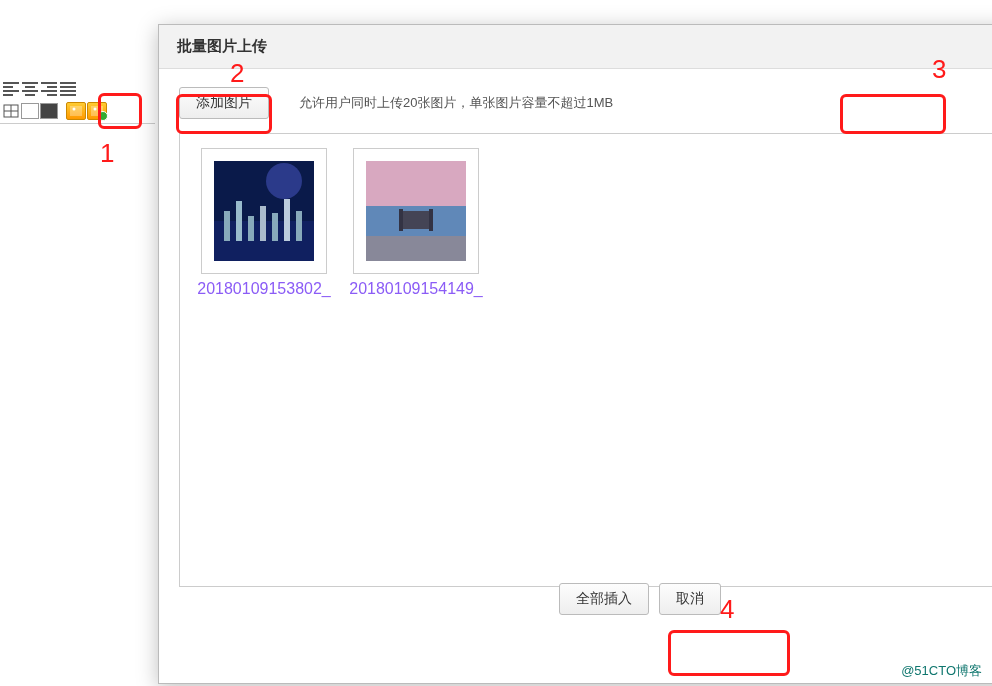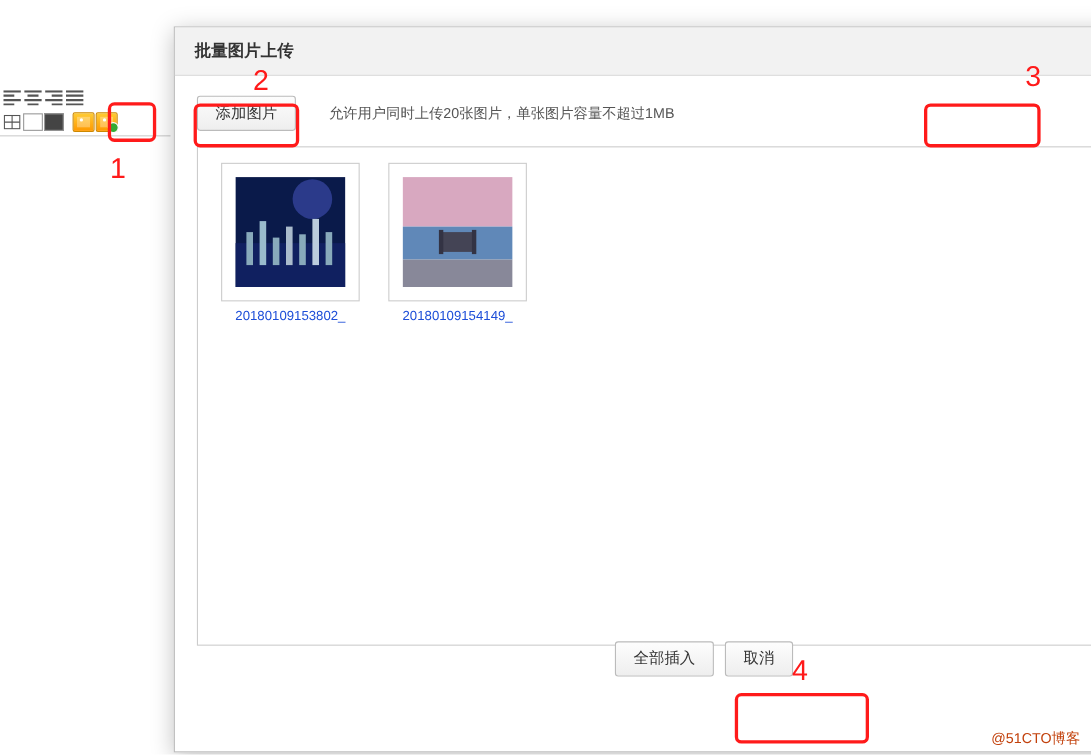--- a/index.html
+++ b/index.html
@@ -124,22 +124,22 @@
     width: 126px;
     height: 126px;
     border: 1px solid #ccc;
     background:#fff;
     display:flex;align-items:center;justify-content:center;
     margin: 0 auto 6px auto;
     overflow:hidden;
   }
   .thumb-box svg { width: 100px; height: 100px; }
   .thumb-name {
-    font-size: 12px;
-    color: #1d4ed8;
+    font-size: 16px;
+    color: #8b5cf6;
     white-space: nowrap;
     overflow:hidden;
   }
 
   .dialog-footer {
     position:absolute;
     bottom: 0; left:0; right:0;
     display:flex;
     justify-content:center;
     gap: 10px;
@@ -157,21 +157,21 @@
     position:absolute;
     color:#ff1a1a;
     font-size: 26px;
     font-weight: 500;
     pointer-events:none;
   }
 
   .watermark {
     position:absolute;
     bottom:6px; right:10px;
-    color:#c2410c;
+    color:#0f766e;
     font-size:13px;
   }
 </style>
 </head>
 <body>
 
 <div class="editor-toolbar">
   <div class="tb-row">
     <div class="tb-btn">
       <svg viewBox="0 0 16 14">

